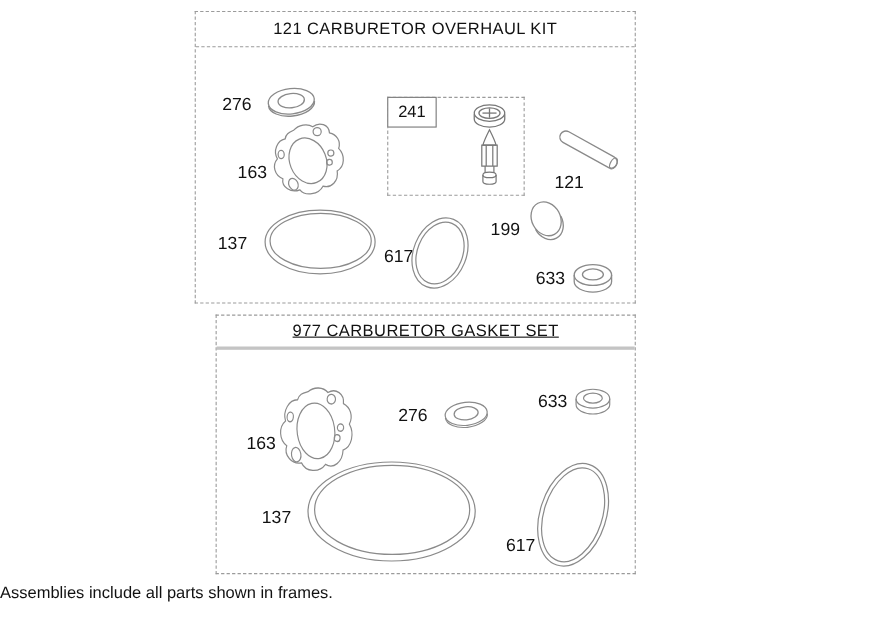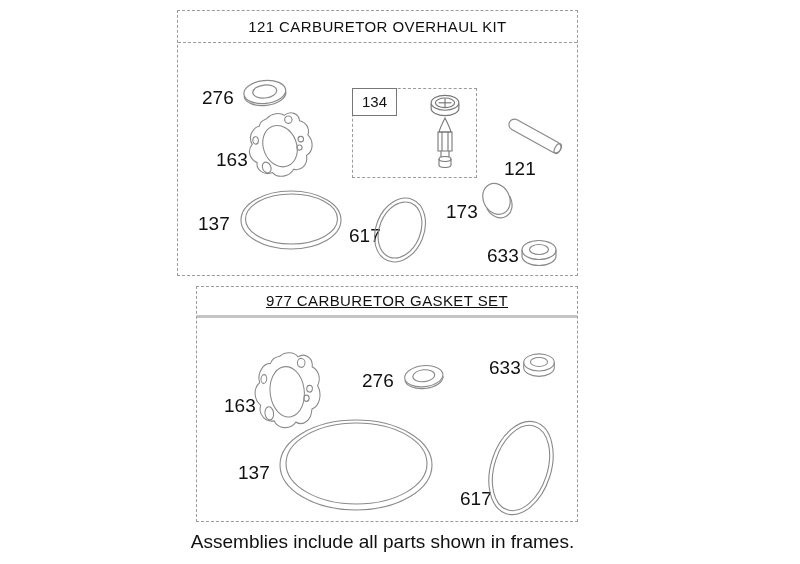--- a/index.html
+++ b/index.html
@@ -15,35 +15,35 @@
   #frame-top    { left:177px; top:10px;  width:401px; height:266px; }
   #frame-bottom { left:196px; top:286px; width:382px; height:236px;text-decoration:underline; }
   .frame-title {
     height:31px; line-height:31px; text-align:center;
     font-size:15px; letter-spacing:0.4px; color:#111;
     border-bottom:1px dashed #9b9b9b; white-space:nowrap;
   }
   #frame-bottom .frame-title { height:28px; line-height:28px; border-bottom:3px solid #c4c4c4; }
   .frame-body { position:relative; width:100%; }
   .part-label {
-    position:absolute; font-size:19px; color:#111; white-space:nowrap;
+    position:absolute; font-size:16px; color:#111; white-space:nowrap;
   }
   svg.part { position:absolute; overflow:visible; }
   .kit-box {
     position:absolute; box-sizing:border-box;
     border:1px dashed #9b9b9b; background:#fff;
   }
   .kit-box-label {
     position:absolute; left:-1px; top:-1px; width:43px; height:26px;
     border:1px solid #777; background:#fff; text-align:center;
     line-height:26px; font-size:15px; color:#111;
   }
   #caption {
     position:absolute; left:0; top:531px; width:765px;
-    text-align:center; font-size:19px; color:#111;
+    text-align:left; font-size:15px; color:#111;
   }
 </style>
 </head>
 <body>
 
 <div id="canvas">
 
   <div class="frame" id="frame-top">
     <div class="frame-title">121 CARBURETOR OVERHAUL KIT</div>
     <div class="frame-body">
@@ -64,21 +64,21 @@
           <ellipse cx="37" cy="38" rx="18" ry="23" transform="rotate(-18 37 38)"></ellipse>
           <circle cx="48" cy="10" r="4"></circle>
           <circle cx="60" cy="32" r="3"></circle>
           <circle cx="58" cy="41" r="2.8"></circle>
           <ellipse cx="21" cy="60" rx="4.5" ry="6" transform="rotate(-20 21 60)"></ellipse>
           <ellipse cx="11" cy="30" rx="3" ry="4"></ellipse>
         </g>
       </svg>
 
       <div class="kit-box" style="left:174px; top:45px; width:125px; height:90px;">
-        <div class="kit-box-label">134</div>
+        <div class="kit-box-label">241</div>
         <svg class="part" style="left:76px; top:4px;" width="32" height="26" viewBox="0 0 30 24">
           <g fill="none" stroke="#777" stroke-width="1.1">
             <ellipse cx="15" cy="9" rx="13" ry="7"></ellipse>
             <ellipse cx="15" cy="9" rx="9" ry="4.5"></ellipse>
             <line x1="9" y1="9" x2="21" y2="9"></line>
             <line x1="15" y1="5" x2="15" y2="13"></line>
             <path d="M2,10 L2,14 A13,7 0 0 0 28,14 L28,10"></path>
           </g>
         </svg>
         <svg class="part" style="left:81px; top:28px;" width="22" height="56" viewBox="0 0 22 56">
@@ -112,21 +112,21 @@
       </svg>
 
       <span class="part-label" style="left:171px; top:182px;">617</span>
       <svg class="part" style="left:193px; top:151px;" width="58" height="72" viewBox="0 0 58 72">
         <g fill="none" stroke="#8a8a8a" stroke-width="1.1" transform="rotate(22 29 36)">
           <ellipse cx="29" cy="36" rx="24" ry="33"></ellipse>
           <ellipse cx="29" cy="36" rx="20.5" ry="29"></ellipse>
         </g>
       </svg>
 
-      <span class="part-label" style="left:268px; top:158px;">173</span>
+      <span class="part-label" style="left:268px; top:158px;">199</span>
       <svg class="part" style="left:300px; top:137px;" width="38" height="44" viewBox="0 0 38 44">
         <g fill="none" stroke="#8a8a8a" stroke-width="1.2" transform="rotate(-28 19 22)">
           <ellipse cx="20" cy="19" rx="13" ry="16"></ellipse>
           <path d="M7,23 A13,16 0 0 0 33,23"></path>
         </g>
       </svg>
 
       <span class="part-label" style="left:309px; top:202px;">633</span>
       <svg class="part" style="left:341px; top:196px;" width="40" height="30" viewBox="0 0 40 30">
         <g fill="none" stroke="#8a8a8a" stroke-width="1.2">

